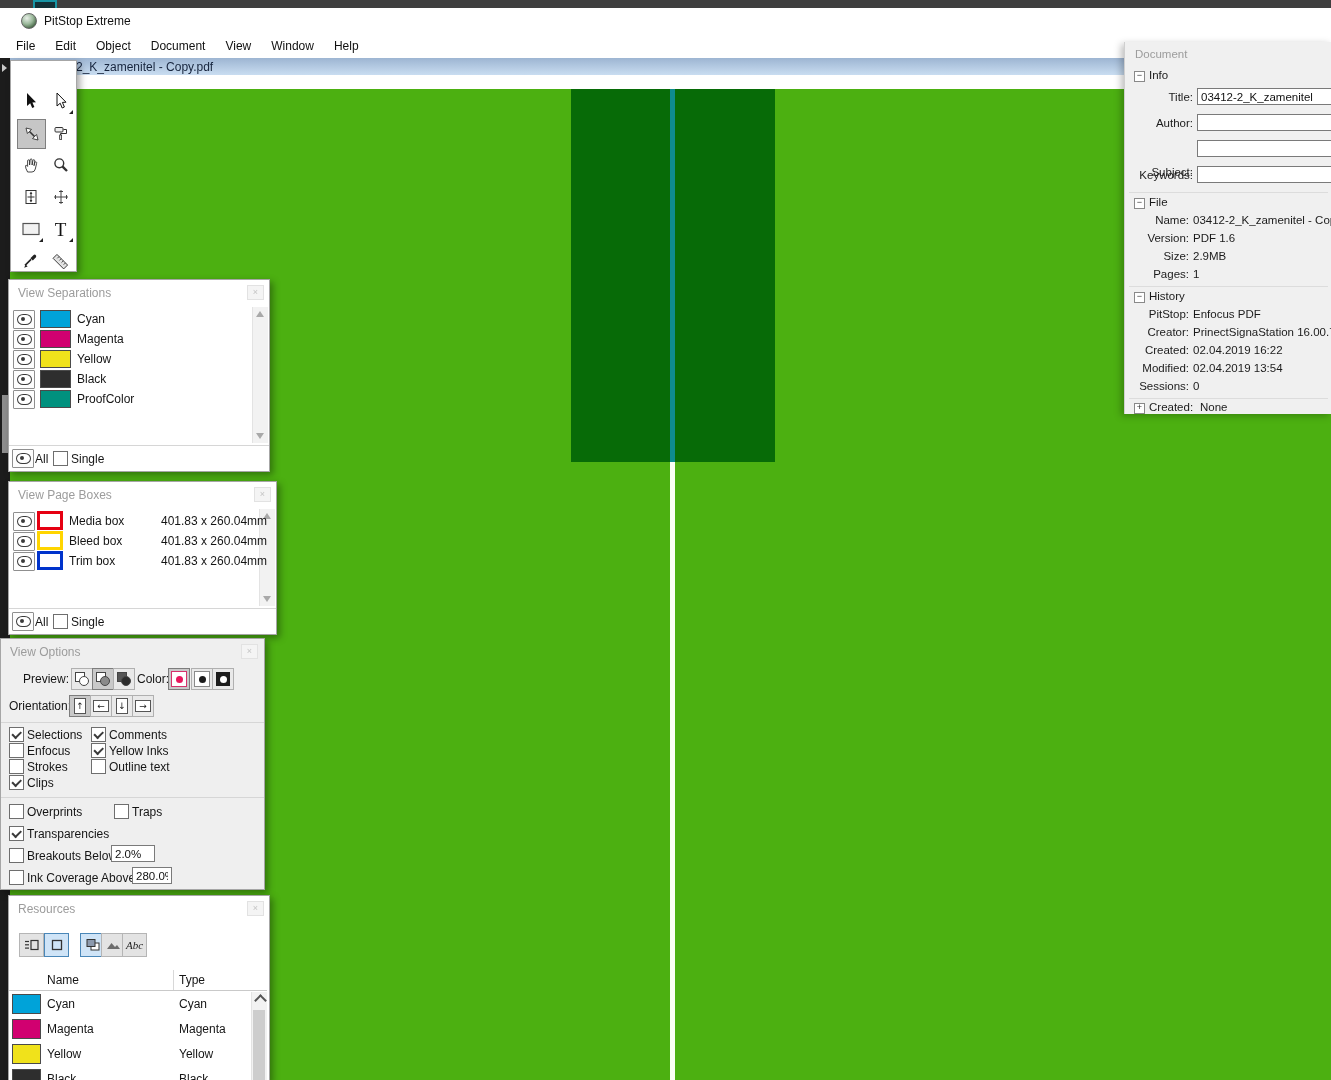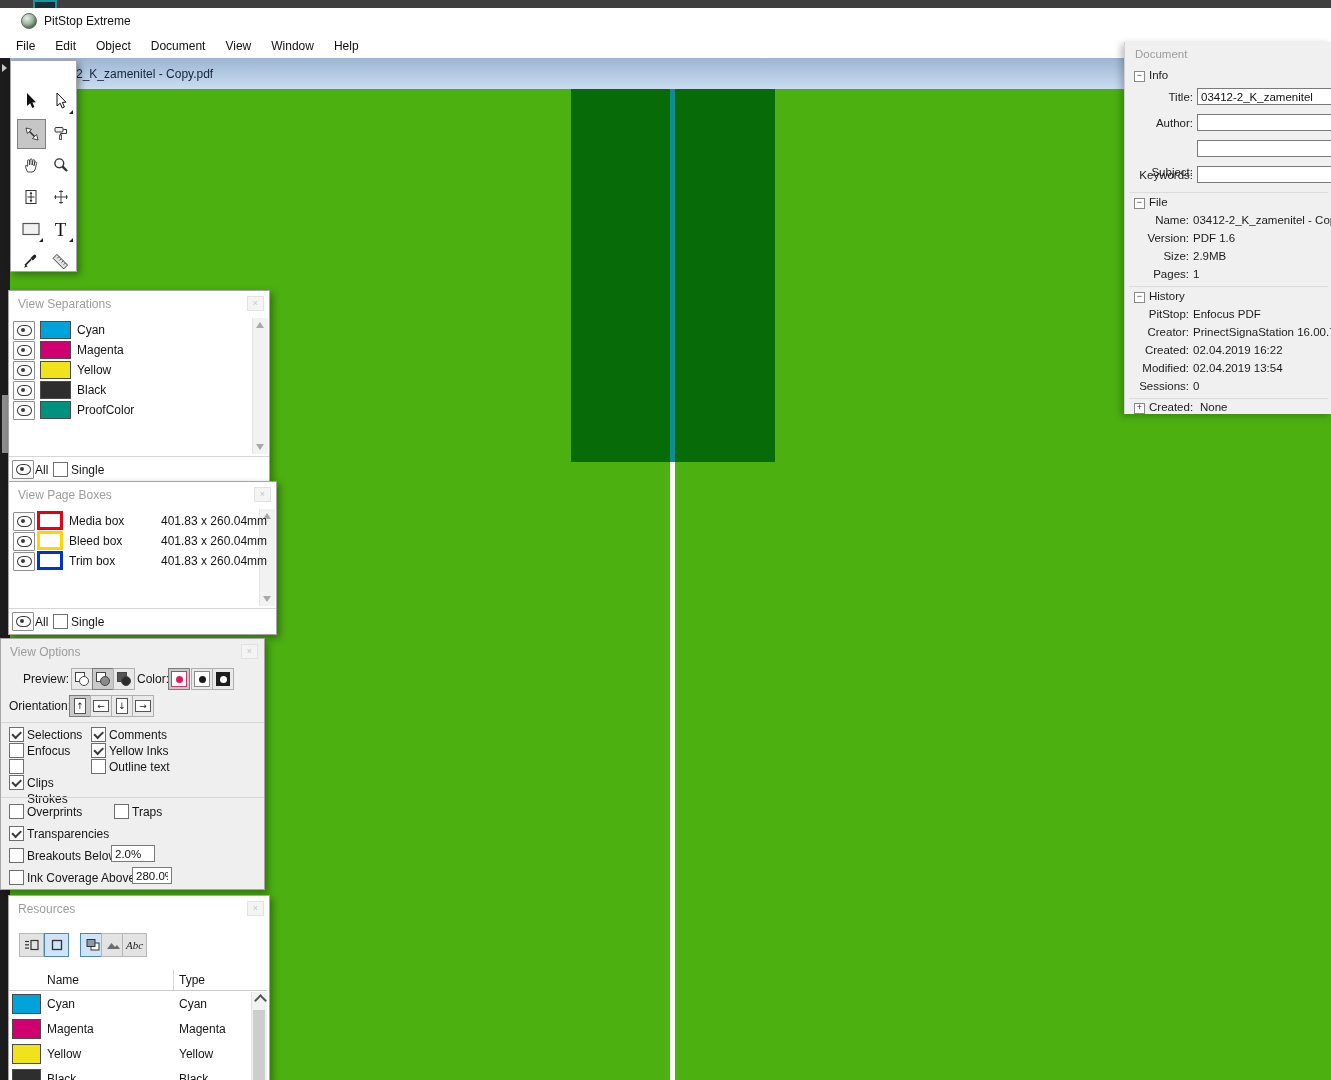--- a/index.html
+++ b/index.html
@@ -9,21 +9,21 @@
   
   #top-strip{left:0;top:0;width:1331px;height:8px;background:#3f3f3f;}
   #win-fragment{left:33px;top:0;width:20px;height:8px;background:#123036;border:2px solid #1795a5;border-bottom:none;}
   #titlebar{left:0;top:8px;width:1331px;height:26px;background:#fff;display:flex;align-items:center;}
   #app-icon{width:14px;height:14px;margin-left:21px;border-radius:50%;
             background:radial-gradient(circle at 35% 30%,#e8efe8,#9ab89a 45%,#4e6e4e 75%,#2e442e);border:1px solid #666;}
   #app-title{margin-left:7px;color:#111;}
   #menubar{left:0;top:34px;width:1331px;height:24px;background:#fff;display:flex;align-items:center;}
   .menu-item{padding:4px 10px;color:#111;}
   .menu-item:first-child{margin-left:6px;}
-  #caption{left:0;top:58px;width:1124px;height:31px;
+  #caption{left:0;top:58px;width:1124px;height:17px;
            background:linear-gradient(#9db5d2,#c9ddf1);display:flex;align-items:center;}
   #caption-text{margin-left:76px;color:#16243d;}
   
   #canvas{left:0;top:89px;width:1331px;height:991px;}
   #page-rect{left:571px;top:89px;width:204px;height:373px;}
   #teal-line{left:670px;top:89px;width:5px;height:373px;}
   #white-line{left:670px;top:462px;width:5px;height:618px;}
   
   #left-strip{left:0;top:58px;width:10px;height:1022px;background:#1c1c1c;}
   #left-strip-arrow{left:2px;top:64px;width:0;height:0;border-top:4px solid transparent;border-bottom:4px solid transparent;border-left:5px solid #c9c9c9;}
@@ -204,21 +204,21 @@
           <rect x="1" y="6" width="15" height="5.5" fill="#e3e3e3" stroke="#333" stroke-width=".9"></rect>
           <line x1="4" y1="6" x2="4" y2="8.5" stroke="#333" stroke-width=".8"></line>
           <line x1="7" y1="6" x2="7" y2="8.5" stroke="#333" stroke-width=".8"></line>
           <line x1="10" y1="6" x2="10" y2="8.5" stroke="#333" stroke-width=".8"></line>
           <line x1="13" y1="6" x2="13" y2="8.5" stroke="#333" stroke-width=".8"></line>
         </g>
       </svg>
     </div>
   </div>
 
-  <div class="abs panel" style="left:8px;top:290px;width:260px;height:191px;text-align:right;">
+  <div class="abs panel" style="left:8px;top:279px;width:260px;height:191px;text-align:right;">
     <div class="ptitle">View Separations</div>
     <div class="closebox" style="right:5px;top:5px;"></div>
     <div class="vscroll" style="right:1px;top:27px;width:15px;height:136px;">
       <div class="tri-up" style="top:4px;"></div>
       <div class="tri-down" style="bottom:4px;"></div>
     </div>
 
     <div class="eyebtn" style="left:4px;top:30px;">
         <span class="eye"></span>
       </div>
@@ -347,21 +347,21 @@
 
     <div class="cb checked" style="left:8px;top:88px;"></div>
     <div class="rowlabel" style="left:26px;top:89px;">Selections</div>
     <div class="cb checked" style="left:90px;top:88px;"></div>
     <div class="rowlabel" style="left:108px;top:89px;">Comments</div>
     <div class="cb" style="left:8px;top:104px;"></div>
     <div class="rowlabel" style="left:26px;top:105px;">Enfocus</div>
     <div class="cb checked" style="left:90px;top:104px;"></div>
     <div class="rowlabel" style="left:108px;top:105px;">Yellow Inks</div>
     <div class="cb" style="left:8px;top:120px;"></div>
-    <div class="rowlabel" style="left:26px;top:121px;margin-top:32px;">Strokes</div>
+    <div class="rowlabel" style="left:26px;top:121px;">Strokes</div>
     <div class="cb" style="left:90px;top:120px;"></div>
     <div class="rowlabel" style="left:108px;top:121px;">Outline text</div>
     <div class="cb checked" style="left:8px;top:136px;"></div>
     <div class="rowlabel" style="left:26px;top:137px;">Clips</div>
 
     <div class="sep" style="top:158px;"></div>
 
     <div class="cb" style="left:8px;top:165px;"></div>
     <div class="rowlabel" style="left:26px;top:166px;">Overprints</div>
     <div class="cb" style="left:113px;top:165px;"></div>

